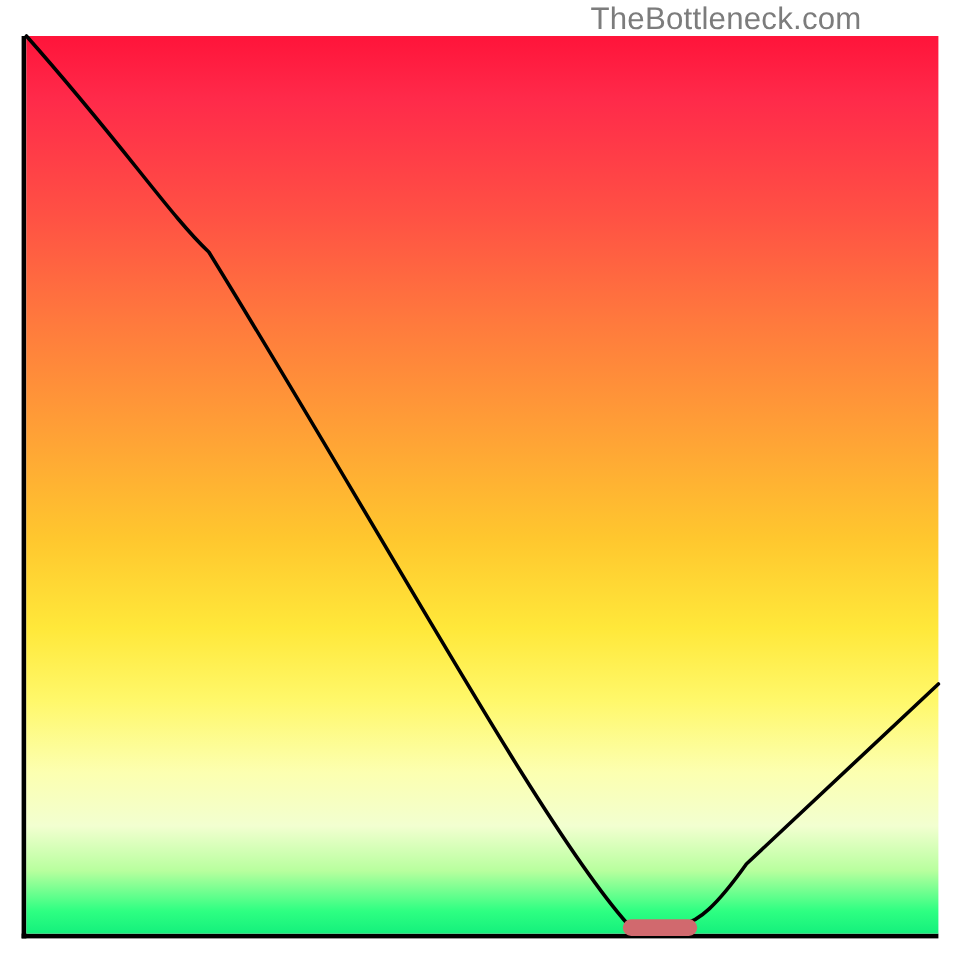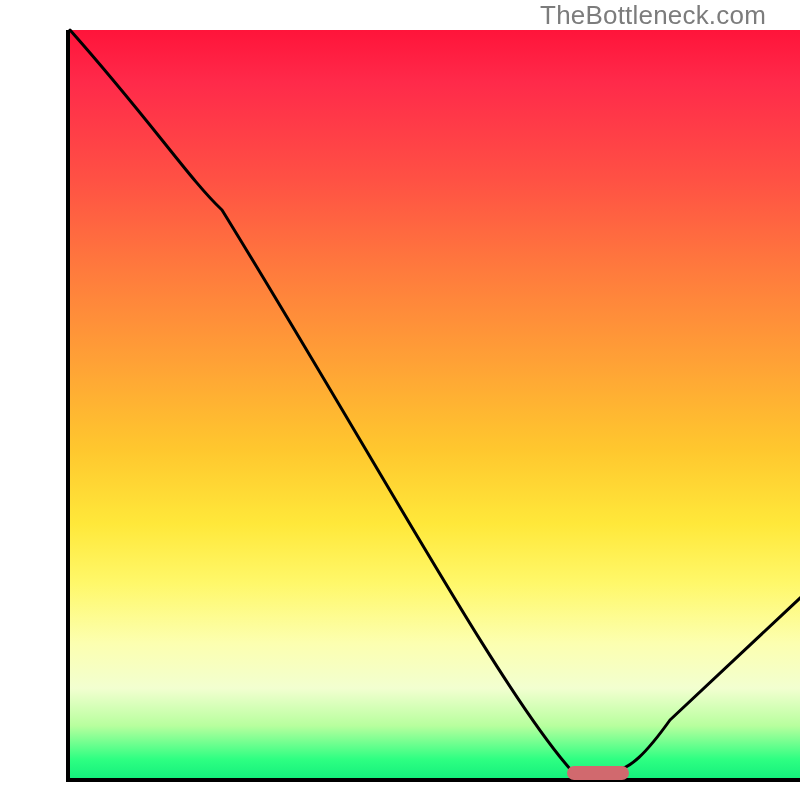--- a/index.html
+++ b/index.html
@@ -8,21 +8,20 @@
     width: 800px;
     height: 800px;
     background: #ffffff;
     font-family: Arial, Helvetica, sans-serif;
     overflow: hidden;
   }
   .wrap {
     position: relative;
     width: 726px;
     height: 800px;
-    margin-left: 48px;
   }
   .watermark {
     position: absolute;
     top: 0px;
     right: 8px;
     font-size: 26px;
     font-weight: 500;
     color: #7c7c7c;
     letter-spacing: 0.2px;
   }

